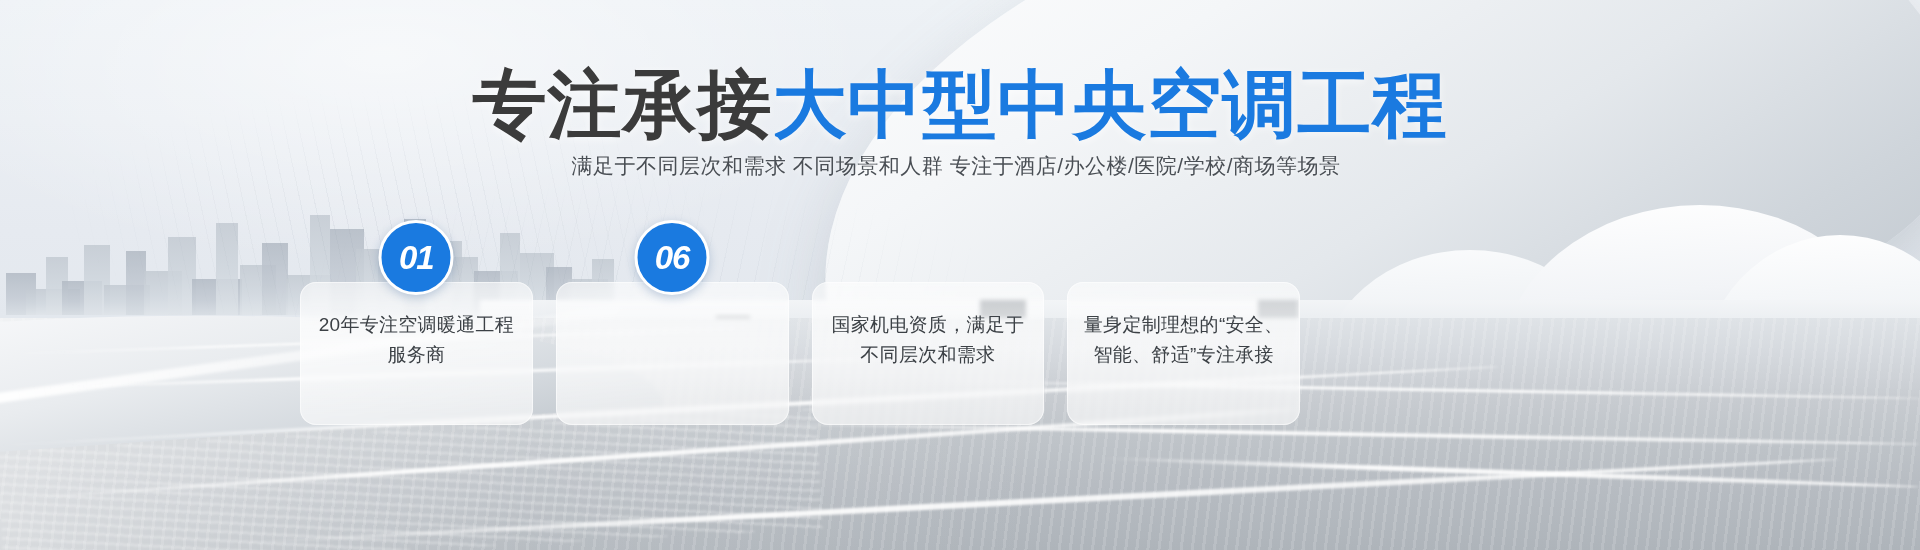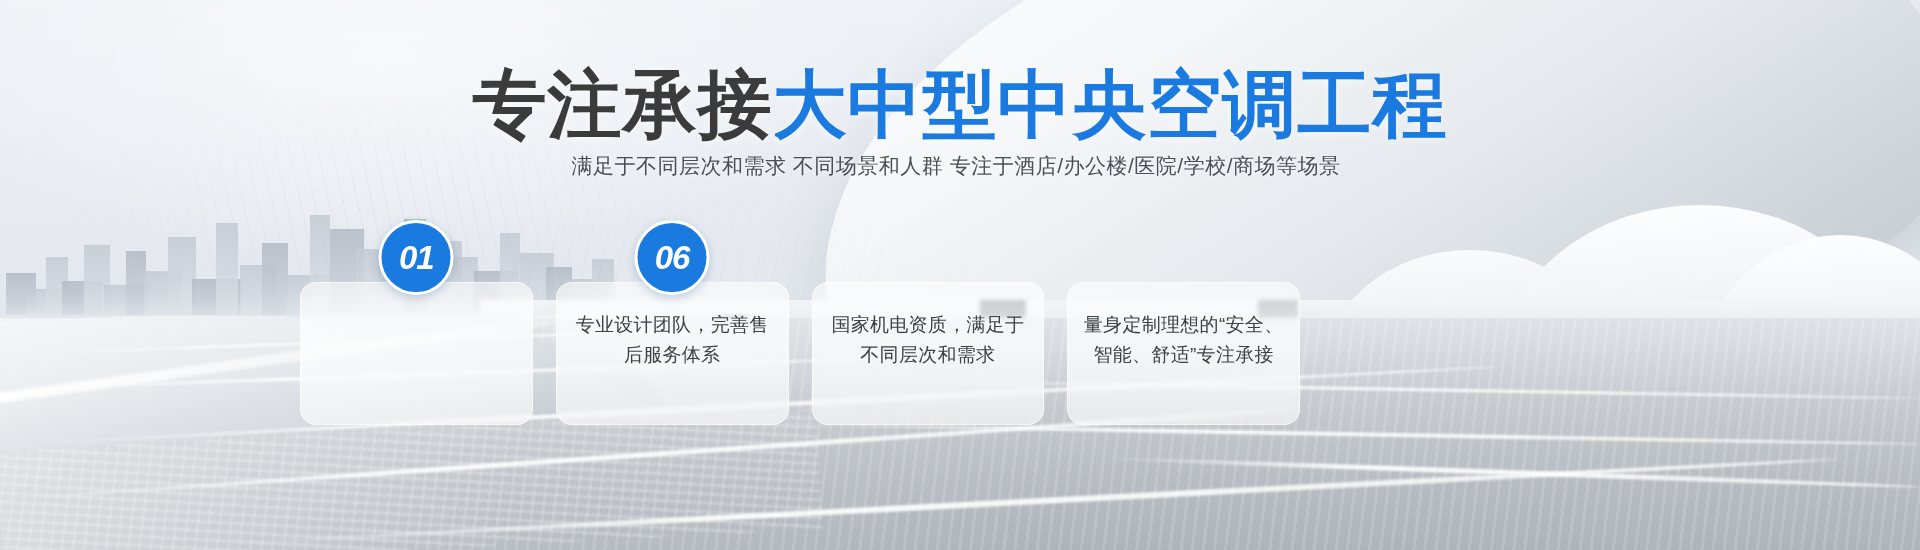--- a/index.html
+++ b/index.html
@@ -312,27 +312,27 @@
   </div>
 
   <div class="subtitle">满足于不同层次和需求  不同场景和人群  专注于酒店/办公楼/医院/学校/商场等场景</div>
 
   <div class="cards">
 
     <div class="card">
       <div class="badge">
         <span class="badge-num">01</span>
       </div>
+      <div class="card-text">20年专注空调暖通工程服务商</div>
     </div>
 
     <div class="card">
       <div class="badge">
         <span class="badge-num">06</span>
       </div>
-      <div class="card-text">专业设计团队，完善售后服务体系</div>
     </div>
 
     <div class="card">
       <div class="card-text">国家机电资质，满足于不同层次和需求</div>
     </div>
 
     <div class="card">
       <div class="card-text">量身定制理想的“安全、智能、舒适”专注承接</div>
     </div>
 

